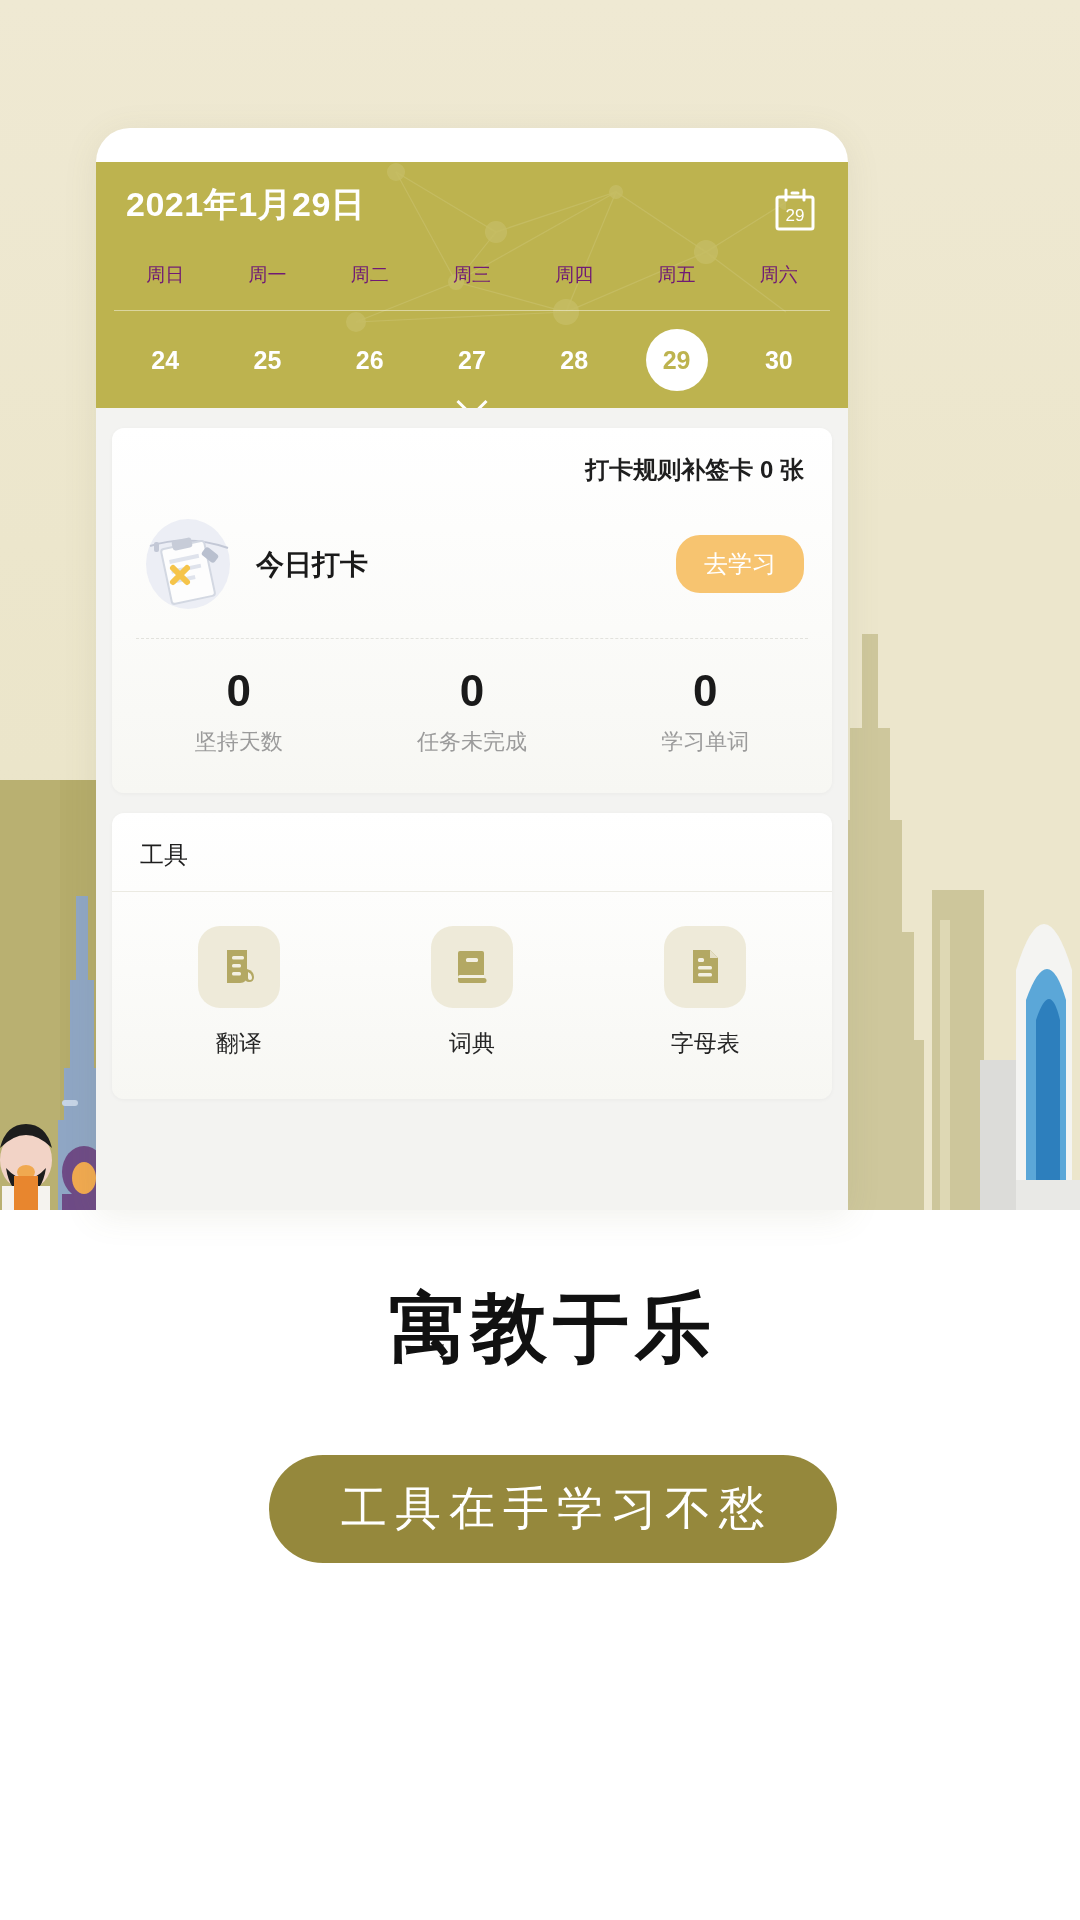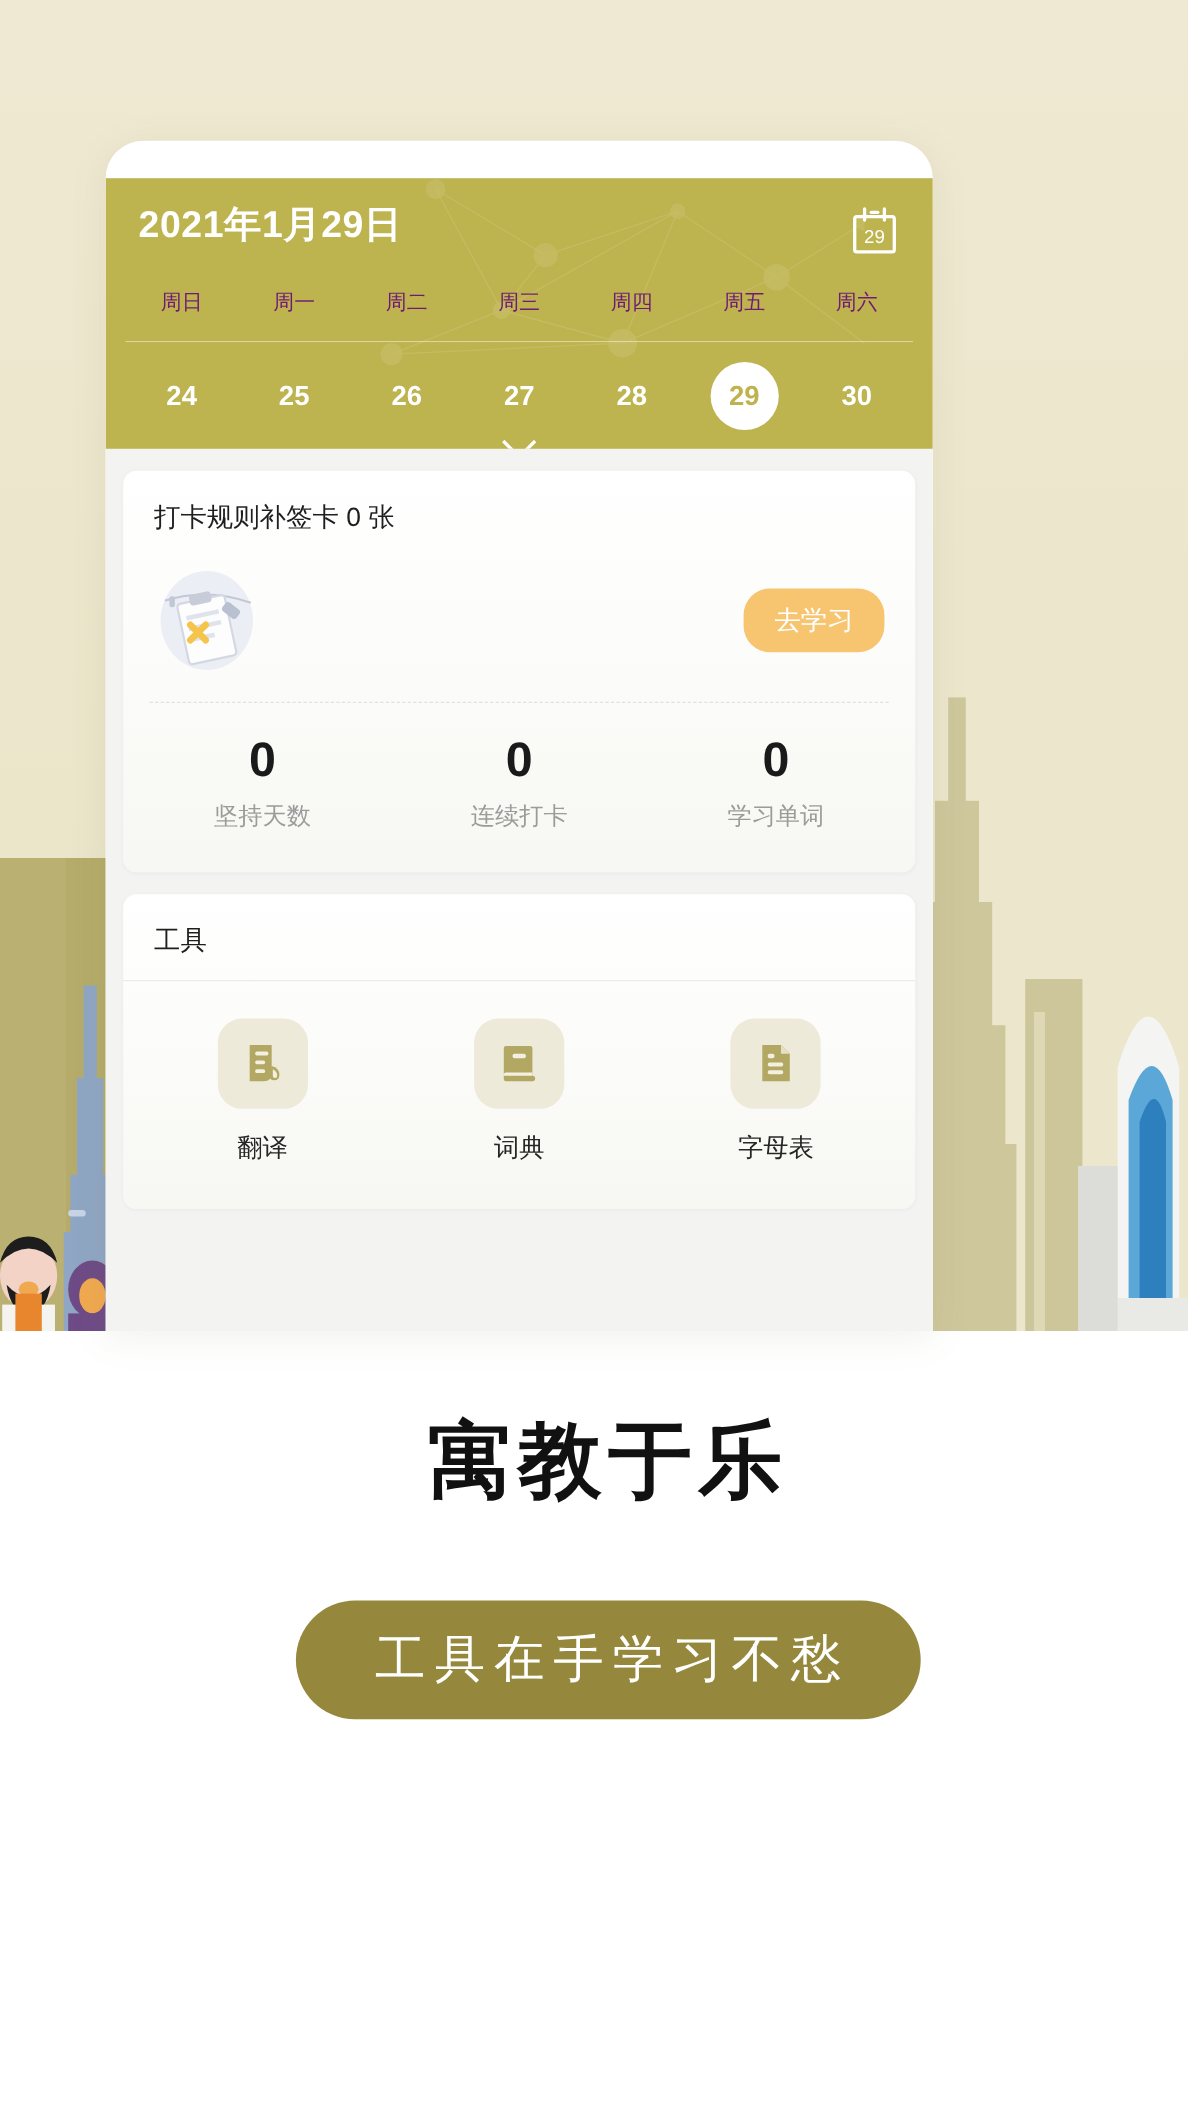--- a/index.html
+++ b/index.html
@@ -107,22 +107,23 @@
   }
   .card {
     background: linear-gradient(180deg,#ffffff 0%, #fbfbf9 55%, #f7f7f3 100%);
     border-radius: 12px;
     box-shadow: 0 1px 4px rgba(0,0,0,0.04);
     overflow: hidden;
   }
   .card + .card { margin-top: 20px; }
 
   .card-head {
-    display: flex; align-items: center; justify-content: flex-start;
+    display: flex; align-items: center; justify-content: flex-end;
     padding: 26px 28px 22px 28px;
+    font-weight: bold;
   }
   .card-head .t { font-size: 24px; color: #1e1e1e; }
   .card-head .r { font-size: 24px; color: #1e1e1e; }
 
   .checkin-row {
     display: flex; align-items: center; padding: 8px 28px 26px 28px;
   }
   .checkin-thumb {
     width: 96px; height: 96px; flex: 0 0 auto; margin-right: 20px;
   }
@@ -324,34 +325,35 @@
               <rect x="32" y="40" width="30" height="4" fill="#dfe3ec"></rect>
               <rect x="32" y="50" width="30" height="4" fill="#dfe3ec"></rect>
               <rect x="32" y="60" width="22" height="4" fill="#dfe3ec"></rect>
               <rect x="38" y="22" width="20" height="10" rx="3" fill="#c7ccd8"></rect>
             </g>
             <path d="M33 52 L47 66 M47 52 L33 66" stroke="#f5c44a" stroke-width="6" stroke-linecap="round"></path>
             <rect x="62" y="34" width="16" height="10" rx="3" fill="#b9c0cf" transform="rotate(38 70 39)"></rect>
           </svg>
         </div>
         <div class="checkin-texts">
+          <div class="checkin-title">今日打卡</div>
         </div>
         <button class="go-btn">去学习</button>
       </div>
 
       <div class="dash"></div>
 
       <div class="stats">
         <div class="stat">
           <div class="num">0</div>
           <div class="lbl">坚持天数</div>
         </div>
         <div class="stat">
           <div class="num">0</div>
-          <div class="lbl">连续打卡</div>
+          <div class="lbl">任务未完成</div>
         </div>
         <div class="stat">
           <div class="num">0</div>
           <div class="lbl">学习单词</div>
         </div>
       </div>
     </div>
 
     <div class="card">
       <div class="tools-head">工具</div>

